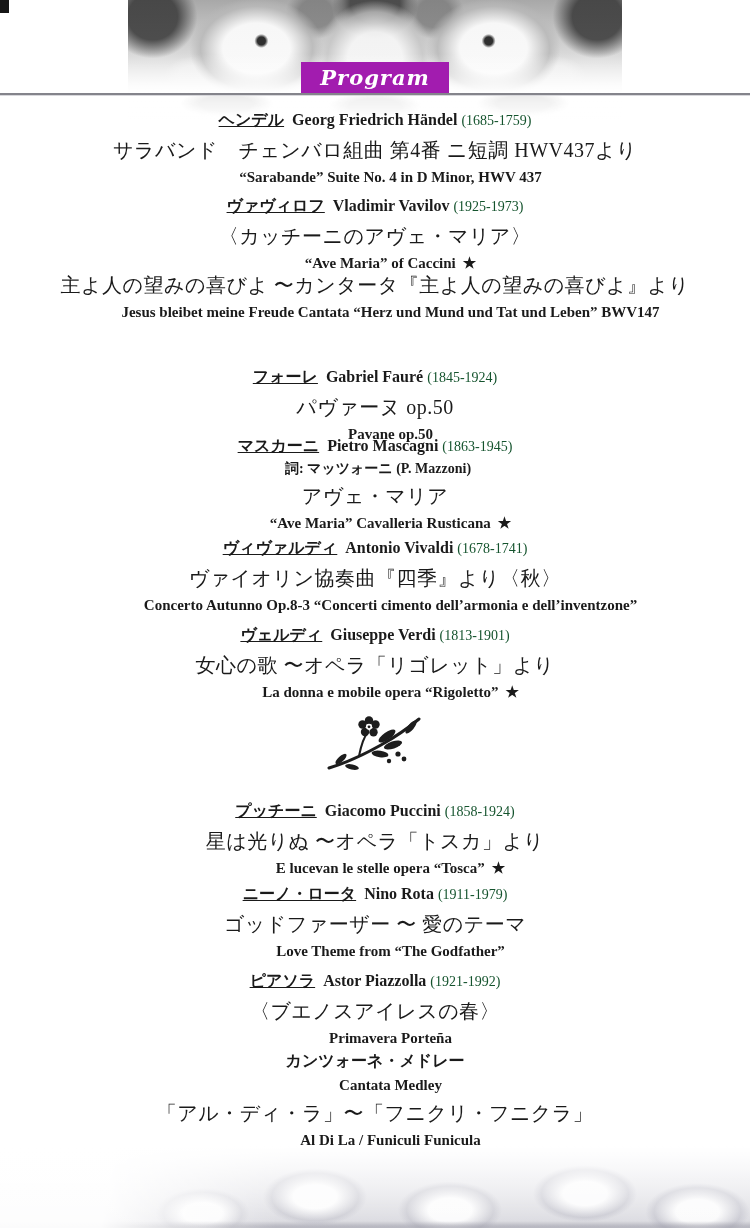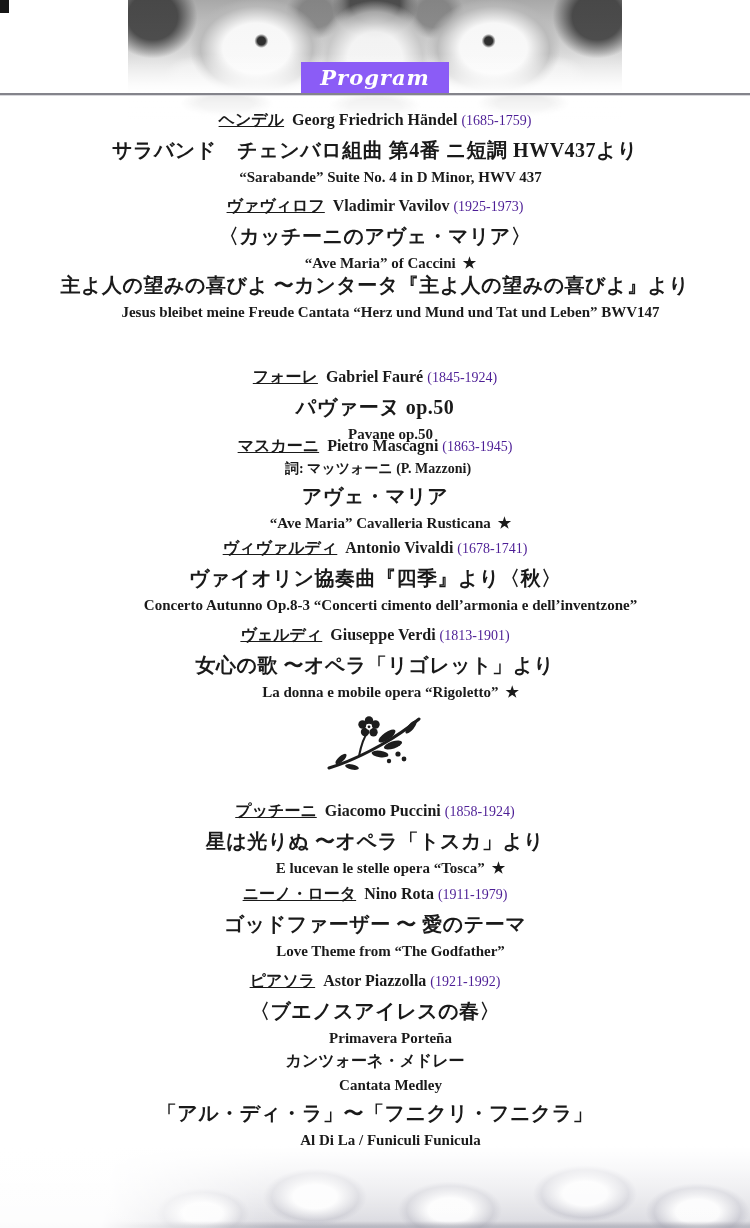--- a/index.html
+++ b/index.html
@@ -36,21 +36,21 @@
     opacity:.32;
     background-image:
       linear-gradient(to bottom, rgba(255,255,255,0), #ffffff 92%),
       radial-gradient(ellipse 60px 18px at 20% 30%, #c9c9c9 0 45%, rgba(201,201,201,0) 78%),
       radial-gradient(ellipse 60px 18px at 50% 40%, #cfcfcf 0 45%, rgba(207,207,207,0) 78%),
       radial-gradient(ellipse 60px 18px at 80% 30%, #c9c9c9 0 45%, rgba(201,201,201,0) 78%);
   }
   .corner-mark{position:absolute;left:0;top:0;width:9px;height:13px;background:#161616;}
   .program-banner{
     position:absolute;left:50%;top:62px;transform:translateX(-50%);
-    width:148px;height:31px;background:#8b5cf6;
+    width:148px;height:31px;background:#a21caf;
     display:flex;align-items:center;justify-content:center;z-index:3;
   }
   .program-banner span{
     color:#ffffff;
     font-family:"DejaVu Serif","Liberation Serif",serif;
     font-style:italic;font-weight:bold;
     font-size:21px;letter-spacing:1px;
   }
   .header-rule{
     position:absolute;left:0;top:93px;width:750px;height:2px;
@@ -58,24 +58,24 @@
     box-shadow:0 1px 0 rgba(190,190,196,.6);
   }
   
   .entry{position:absolute;left:0;width:750px;text-align:center;}
   .composer-line{font-size:16px;line-height:24px;white-space:nowrap;}
   .composer-jp{
     font-family:"DejaVu Sans","Liberation Sans",sans-serif;
     font-weight:bold;margin-right:8px;text-decoration:underline;
   }
   .composer-en{font-weight:bold;}
-  .years{font-size:14px;font-weight:normal;margin-left:4px;color:#4c1d95;}
+  .years{font-size:14px;font-weight:normal;margin-left:4px;color:#14532d;}
   .lyricist-line{font-size:14px;font-weight:bold;line-height:20px;margin-left:6px;}
   .title-jp{
-    font-size:20px;font-weight:bold;line-height:30px;
+    font-size:20px;font-weight:normal;line-height:30px;
     letter-spacing:.5px;margin-top:2px;white-space:nowrap;
   }
   .title-en{font-size:15px;font-weight:bold;line-height:22px;margin-top:1px;white-space:nowrap;margin-left:31px;}
   .canzone-head{
     font-family:"DejaVu Sans","Liberation Sans",sans-serif;
     font-size:16px;font-weight:bold;line-height:24px;
   }
   .star{font-size:15px;margin-left:7px;}
   .star:empty{display:none;}
   .years:empty{display:none;}

